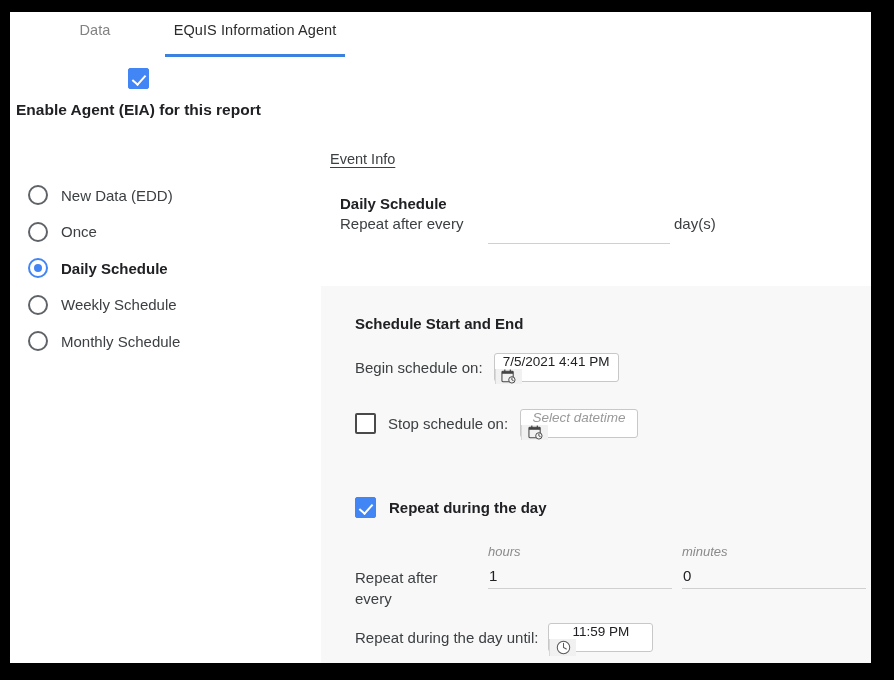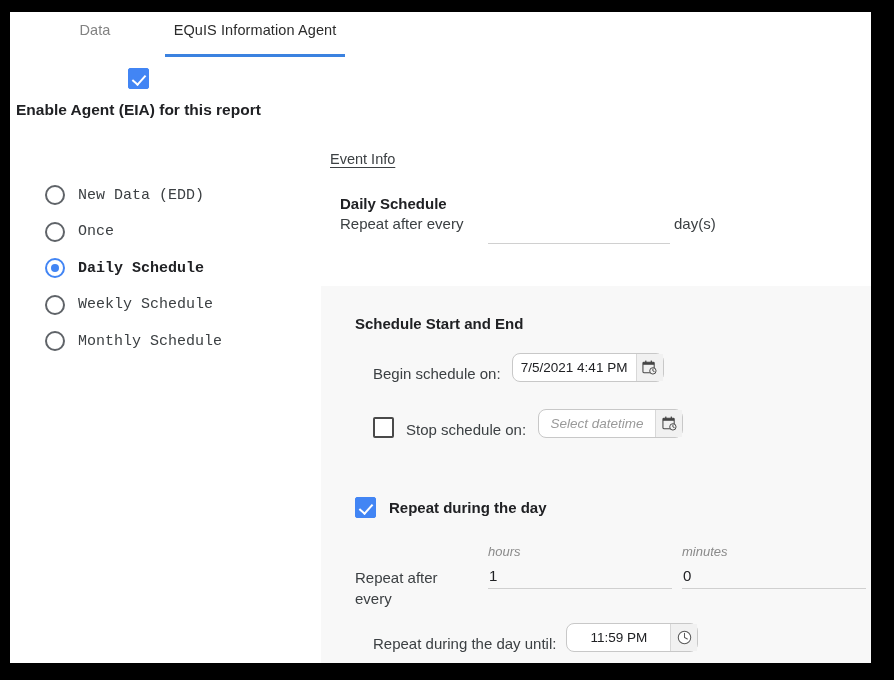--- a/index.html
+++ b/index.html
@@ -98,23 +98,22 @@
   #enable-label {
     font-size: 15.5px;
     font-weight: bold;
     color: #202124;
     white-space: nowrap;
   }
 
   
   #radio-col {
     position: absolute;
-    left: 35px; top: 165px;
+    left: 18px; top: 165px;
     width: 270px;
-    font-family: Liberation Mono, monospace;
   }
   .radio-row {
     display: flex;
     align-items: center;
     height: 36.5px;
     gap: 13px;
     cursor: pointer;
   }
   .rb {
     width: 20px; height: 20px;
@@ -198,37 +197,37 @@
     position: absolute;
     left: 34px; top: 29px;
     font-size: 15px;
     font-weight: bold;
     color: #202124;
   }
 
   .ffield-row {
     position: absolute;
     display: flex;
-    align-items: flex-end;
-    margin-left: 18px;
+    align-items: center;
   }
   .field-label {
     font-size: 15px;
     color: #3c4043;
     white-space: nowrap;
   }
 
   
   .boxed {
     display: flex;
     align-items: stretch;
     background: #ffffff;
     border: 1px solid #c8c8c8;
-    border-radius: 8px;
+    border-radius: 3px;
     height: 29px;
+    flex-direction: column;
   }
   .boxed input {
     border: none;
     background: transparent;
     outline: none;
     font-family: "Liberation Sans", sans-serif;
     font-size: 13.5px;
     color: #202124;
     text-align: center;
     padding: 0 6px;

